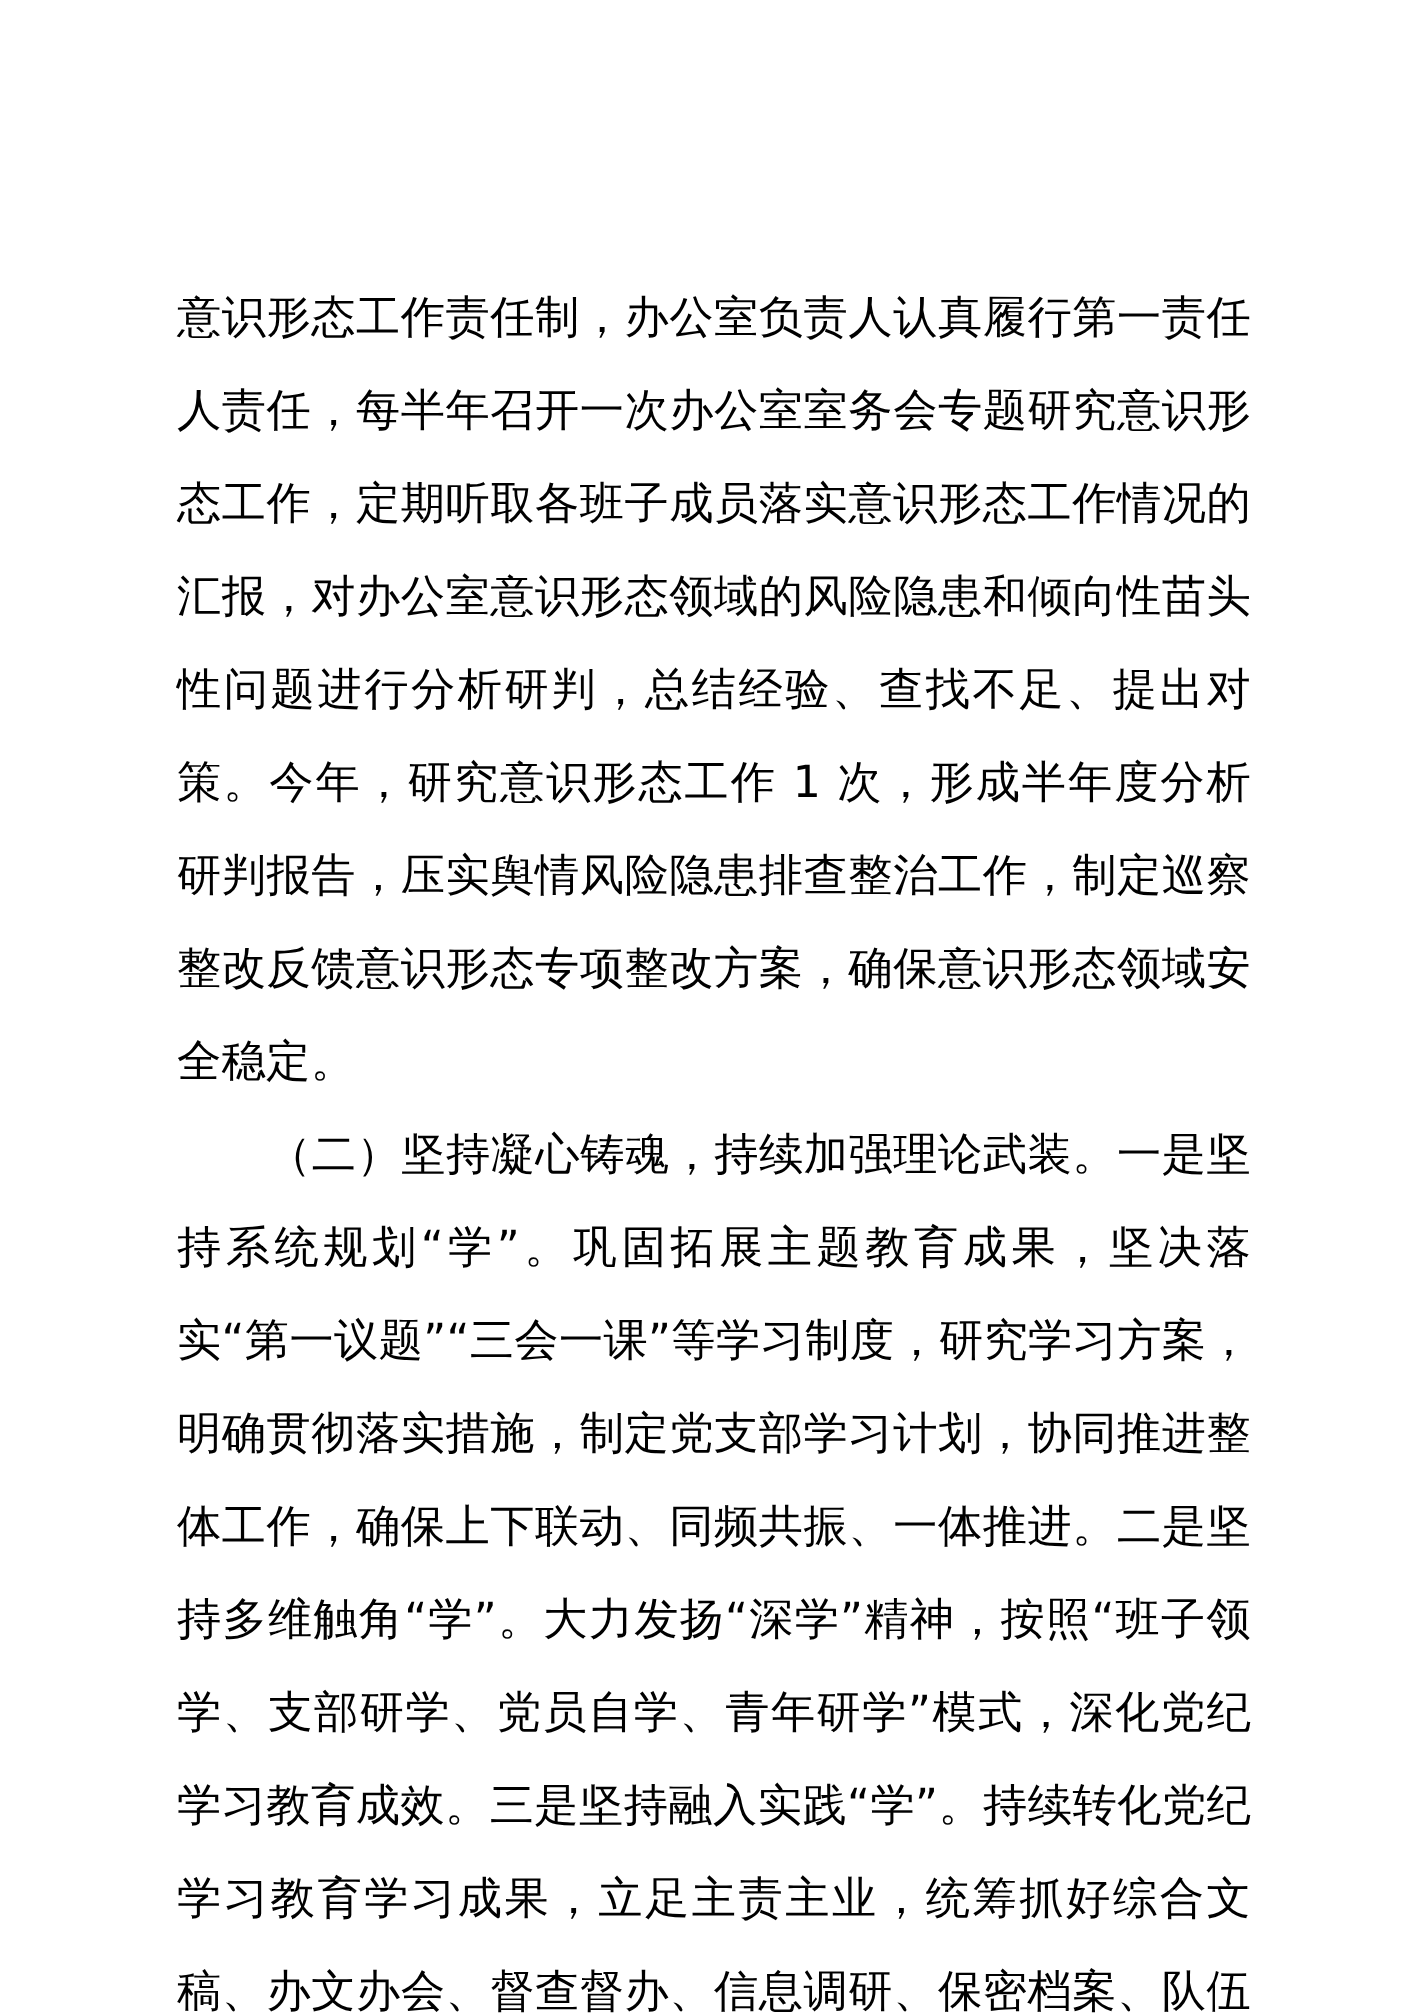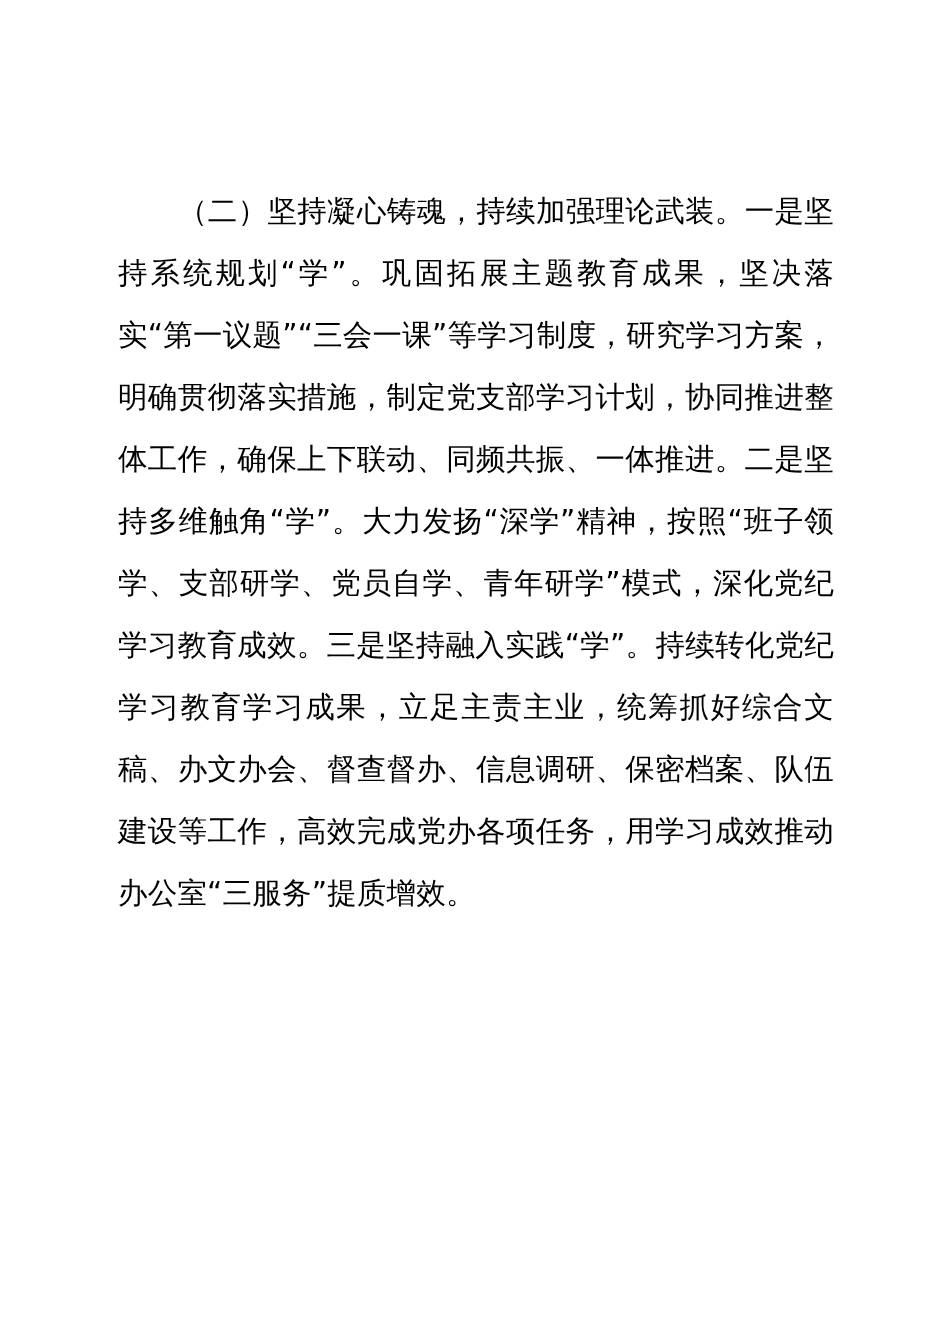--- a/index.html
+++ b/index.html
@@ -42,16 +42,17 @@
   }
   .para + .para {
     margin-top: 0;
   }
 </style>
 </head>
 <body>
 
 <div class="page">
   <div class="text-column">
+    <p class="para">意识形态工作责任制，办公室负责人认真履行第一责任人责任，每半年召开一次办公室室务会专题研究意识形态工作，定期听取各班子成员落实意识形态工作情况的汇报，对办公室意识形态领域的风险隐患和倾向性苗头性问题进行分析研判，总结经验、查找不足、提出对策。今年，研究意识形态工作 1 次，形成半年度分析研判报告，压实舆情风险隐患排查整治工作，制定巡察整改反馈意识形态专项整改方案，确保意识形态领域安全稳定。</p>
     <p class="para indent">（二）坚持凝心铸魂，持续加强理论武装。一是坚持系统规划“学”。巩固拓展主题教育成果，坚决落实“第一议题”“三会一课”等学习制度，研究学习方案，明确贯彻落实措施，制定党支部学习计划，协同推进整体工作，确保上下联动、同频共振、一体推进。二是坚持多维触角“学”。大力发扬“深学”精神，按照“班子领学、支部研学、党员自学、青年研学”模式，深化党纪学习教育成效。三是坚持融入实践“学”。持续转化党纪学习教育学习成果，立足主责主业，统筹抓好综合文稿、办文办会、督查督办、信息调研、保密档案、队伍建设等工作，高效完成党办各项任务，用学习成效推动办公室“三服务”提质增效。</p>
 
   </div>
 </div>
 
 </body></html>

